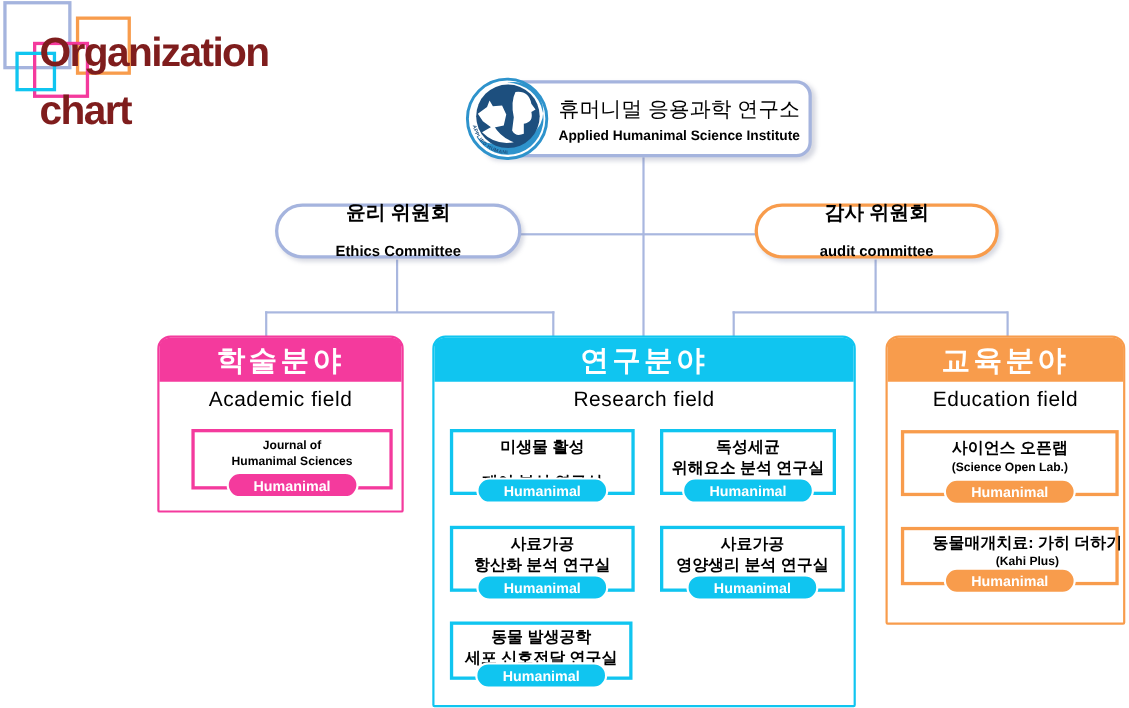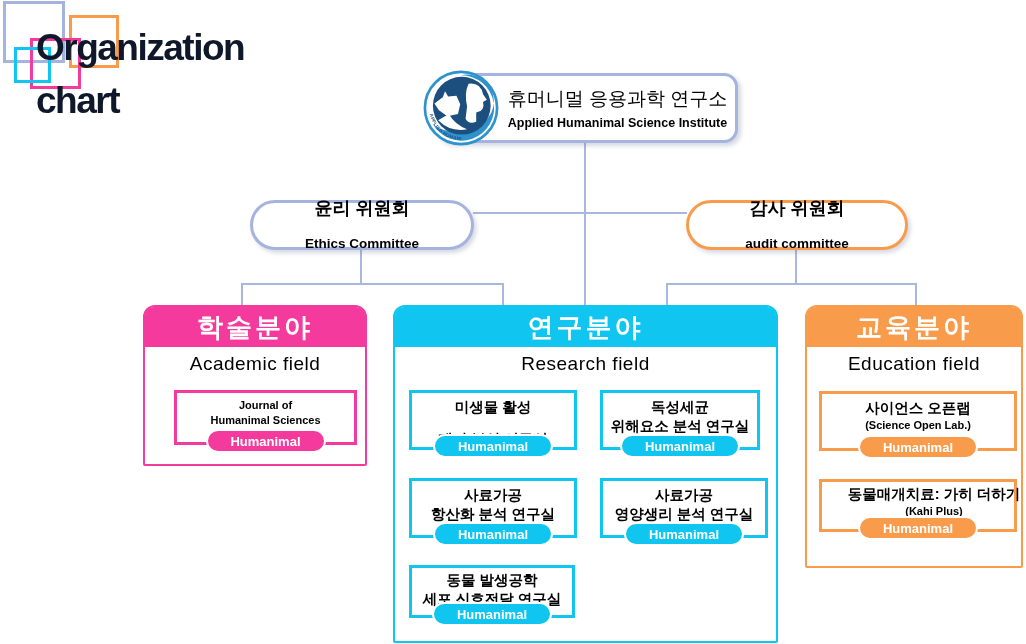--- a/index.html
+++ b/index.html
@@ -9,37 +9,37 @@
   }
   
   .sq{position:absolute;background:transparent;border-style:solid;}
   .sq-blue  {left:3px;  top:1px;  width:56px;height:56px;border-width:3px;border-color:var(--periwinkle,#A5B4DE);}
   .sq-orange{left:69px; top:15px; width:44px;height:47px;border-width:3px;border-color:var(--orange,#F89C4C);}
   .sq-pink  {left:30px; top:38px; width:45px;height:45px;border-width:3px;border-color:var(--pink,#F43A9D);}
   .sq-cyan  {left:14px; top:47px; width:31px;height:30px;border-width:3px;border-color:var(--cyan,#10C5F0);}
   
   .page-title{
     position:absolute;left:36px;top:22px;font-size:37px;font-weight:700;
-    line-height:1.42;letter-spacing:-1.5px;color:#0f172a;z-index:2;
+    line-height:1.42;letter-spacing:-1.5px;color:#7f1d1d;z-index:2;
   }
   
   .ln{position:absolute;background:var(--line,#A9B7DF);z-index:0;}
   
   .inst{
     position:absolute;left:437px;top:73px;width:301px;height:70px;background:#fff;
     border:3px solid var(--periwinkle,#A5B4DE);border-radius:14px;box-sizing:border-box;
     display:flex;flex-direction:column;align-items:center;justify-content:center;
     padding-left:60px;box-shadow:3px 3px 4px rgba(110,120,150,.28);z-index:1;
   }
   .inst-ko{font-size:19px;font-weight:400;white-space:nowrap;}
   .inst-en{font-size:12.5px;font-weight:700;margin-top:4px;white-space:nowrap;}
   .logo{position:absolute;left:423px;top:70px;width:76px;height:76px;z-index:3;}
   
   .pill{
-    position:absolute;top:200px;height:50px;background:#fff;border-radius:26px;
+    position:absolute;top:185px;height:50px;background:#fff;border-radius:26px;
     box-sizing:border-box;display:flex;flex-direction:column;align-items:center;justify-content:center;
     box-shadow:2.5px 3px 4px rgba(110,120,150,.28);z-index:1;
   }
   .pill-ethics{left:250px;width:224px;border:3.5px solid var(--periwinkle,#A5B4DE);}
   .pill-audit {left:686px;width:222px;border:3.5px solid var(--orange,#F89C4C);}
   .pill-ko{font-size:18px;font-weight:700;line-height:1.1;white-space:nowrap;}
   .pill-en{font-size:13.5px;font-weight:600;margin-top:18px;white-space:nowrap;}
   
   .field{
     position:absolute;top:305px;background:#fff;box-sizing:border-box;

